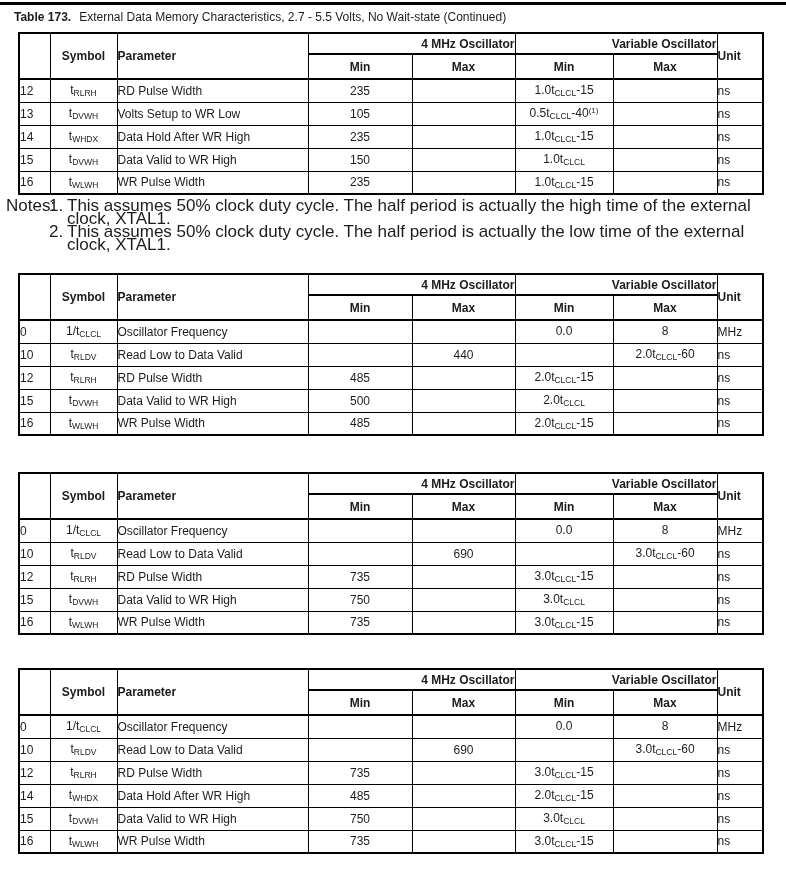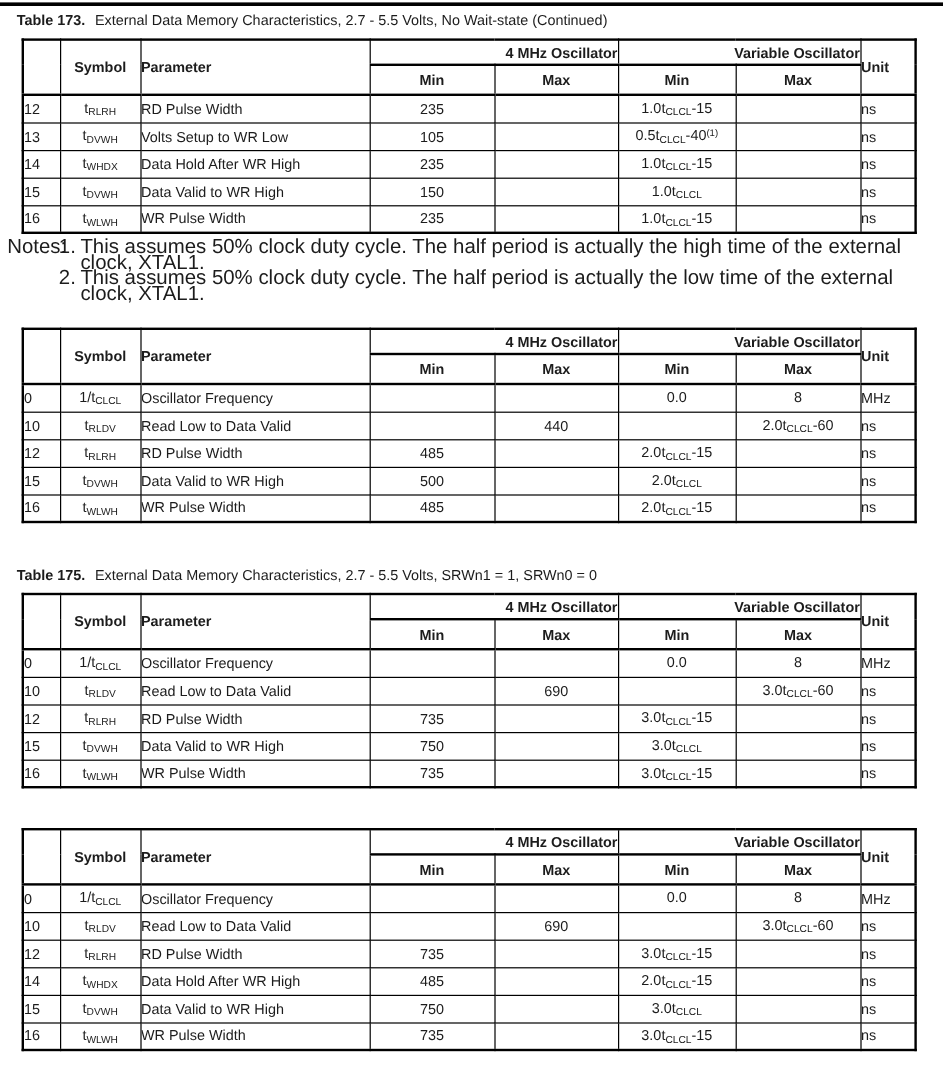--- a/index.html
+++ b/index.html
@@ -219,21 +219,20 @@
             <td class="c-max"></td>
             <td class="c-vmin"><span>2.0t</span><sub>CLCL</sub><span>-15</span></td>
             <td class="c-vmax"><span></span><sub></sub><span></span></td>
             <td class="c-unit">ns</td>
           </tr>
 </tbody>
 </table>
 </section>
 
 <section id="s175">
-<p class="tbl-title"><span class="tlabel">Table 175.</span><span>External Data Memory Characteristics, 2.7 - 5.5 Volts, SRWn1 = 1, SRWn0 = 0</span></p>
 <table class="spec">
 <colgroup>
           <col style="width:31px">
           <col style="width:67px">
           <col style="width:191px">
           <col style="width:104px">
           <col style="width:103px">
           <col style="width:98px">
           <col style="width:104px">
           <col style="width:46px">

